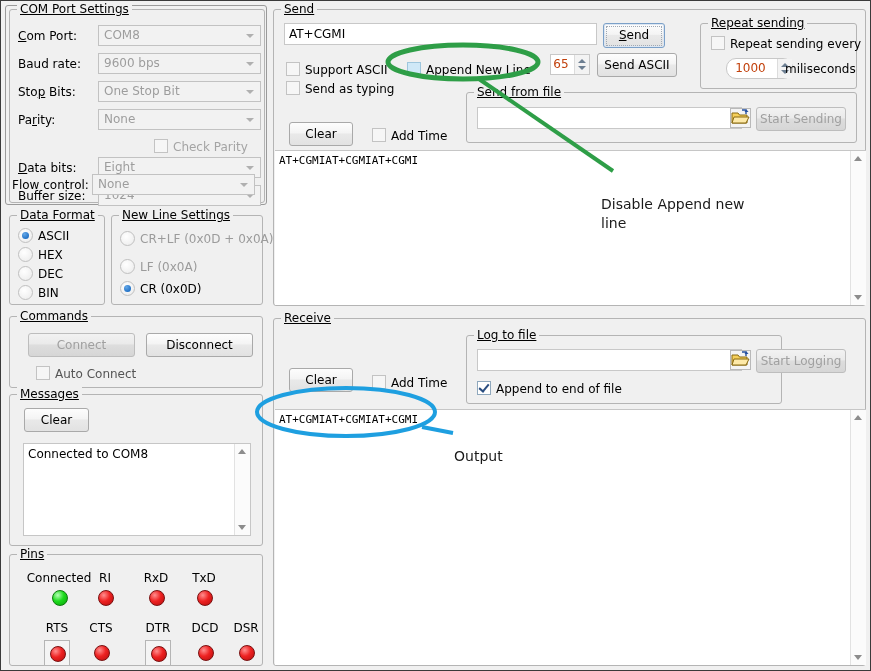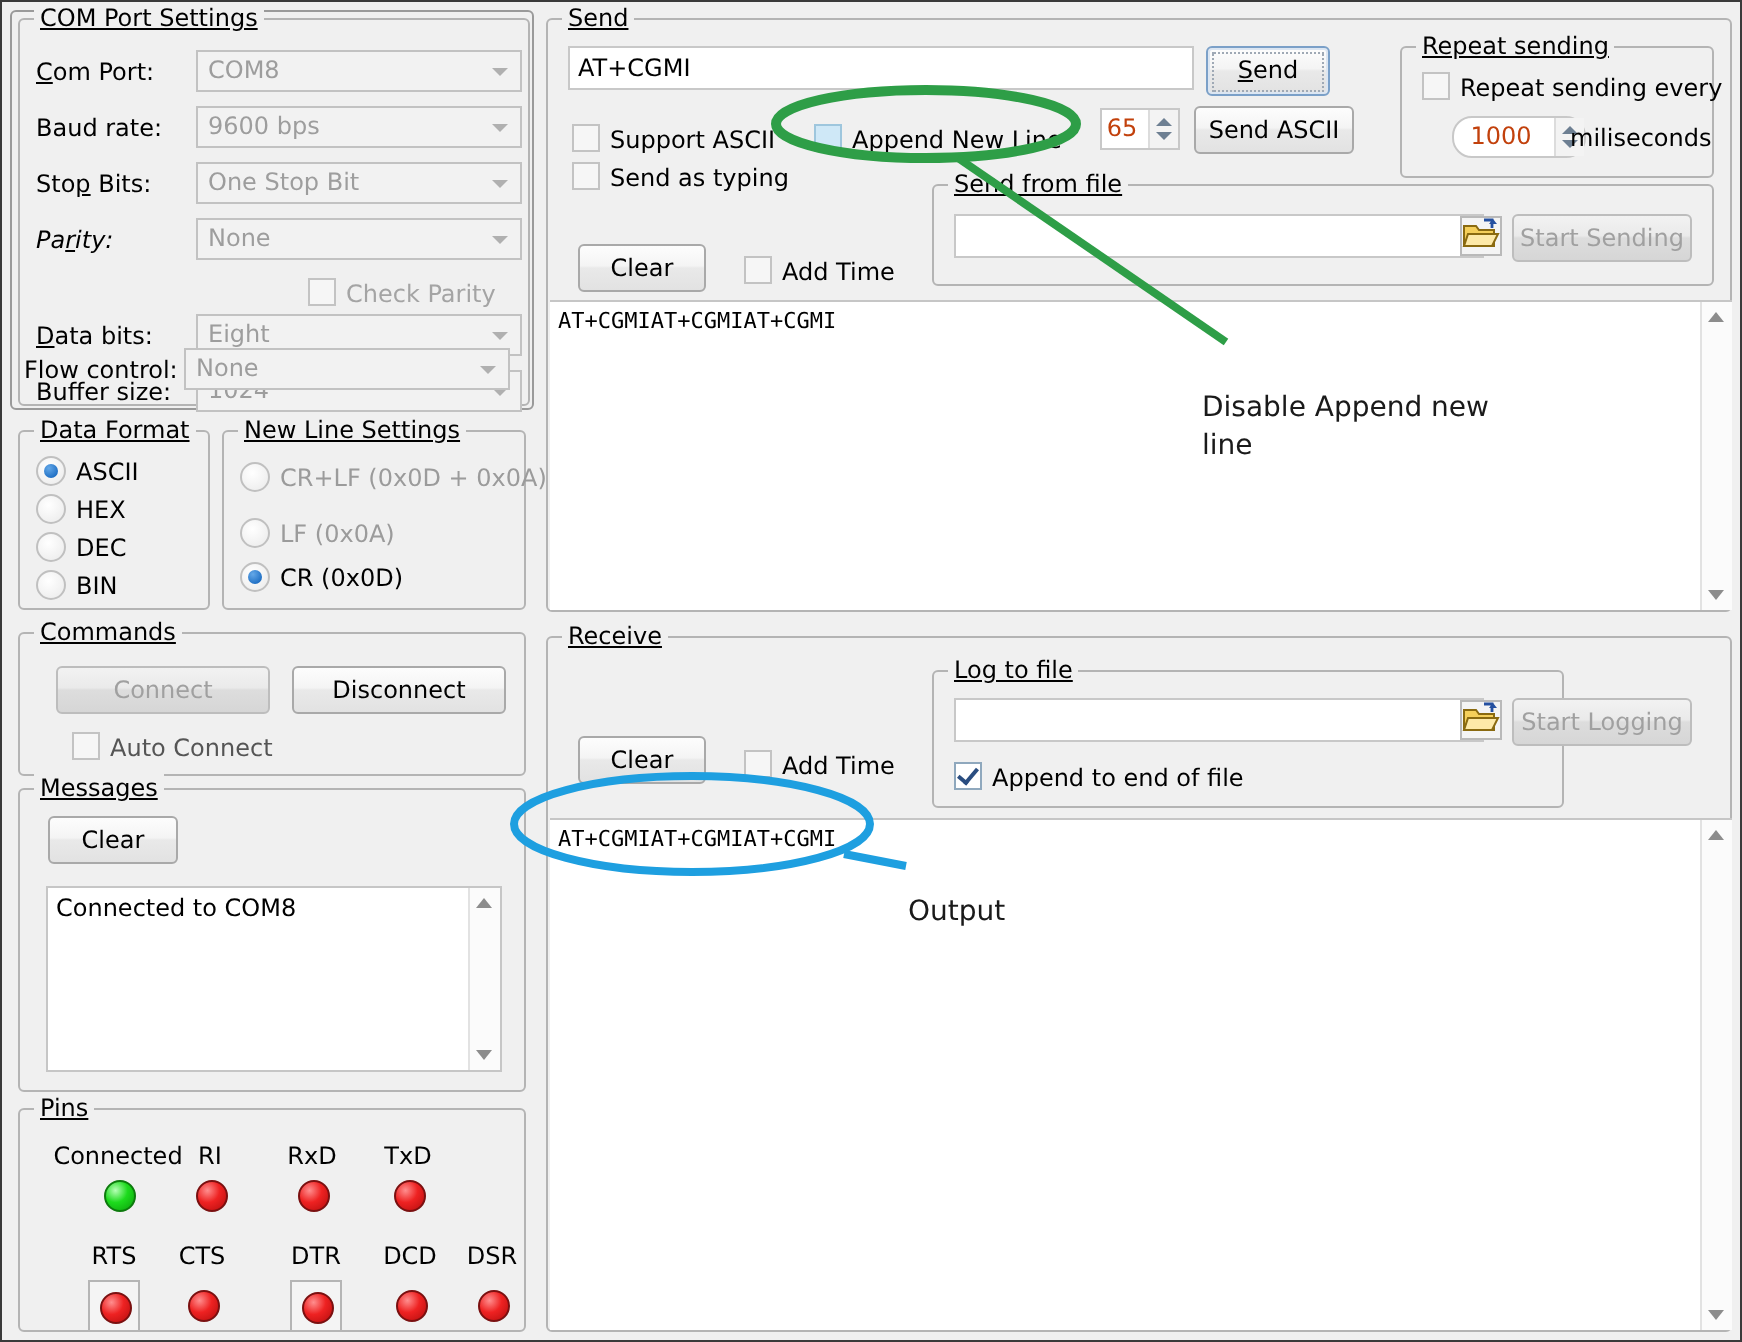--- a/index.html
+++ b/index.html
@@ -336,21 +336,21 @@
         <span>9600 bps</span>
         <span class="arrow"></span>
       </div>
 
       <div class="lbl" style="left:8px; top:75px;">Sto<u>p</u> Bits:</div>
       <div class="combo" style="left:88px; top:71px; width:163px;">
         <span>One Stop Bit</span>
         <span class="arrow"></span>
       </div>
 
-      <div class="lbl" style="left:8px; top:103px;font-style:italic;">Pa<u>r</u>ity:</div>
+      <div class="lbl" style="left:8px; top:103px;">Pa<u>r</u>ity:</div>
       <div class="combo" style="left:88px; top:99px; width:163px;">
         <span>None</span>
         <span class="arrow"></span>
       </div>
 
       <div class="cb" style="left:110px; top:129px; color:#a4a4a4;margin-left:34px;">
         <span class="box"></span><span>Check Parity</span>
       </div>
 
       <div class="lbl" style="left:8px; top:151px;"><u>D</u>ata bits:</div>

